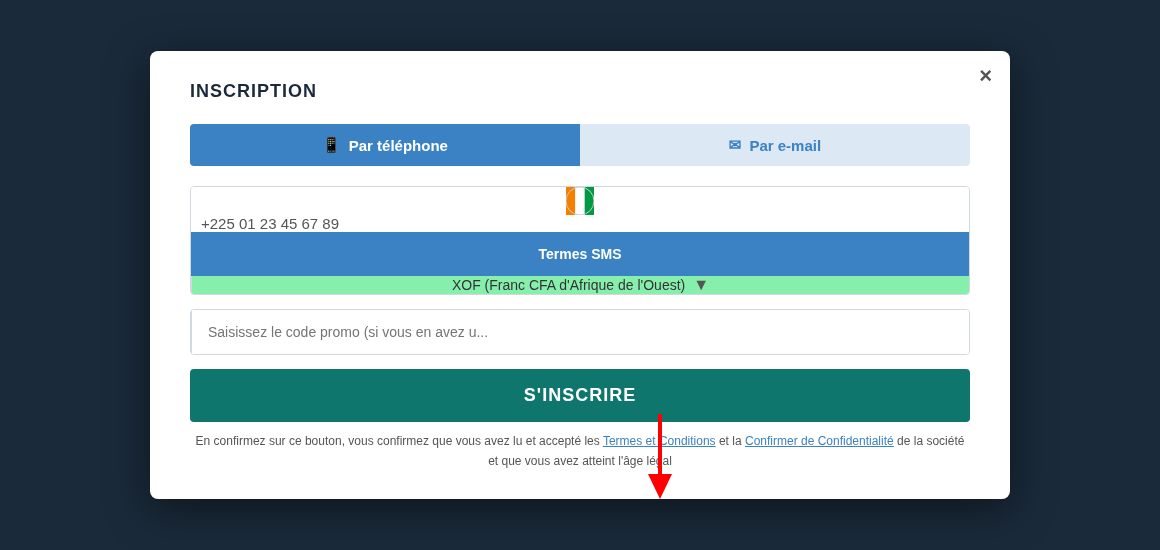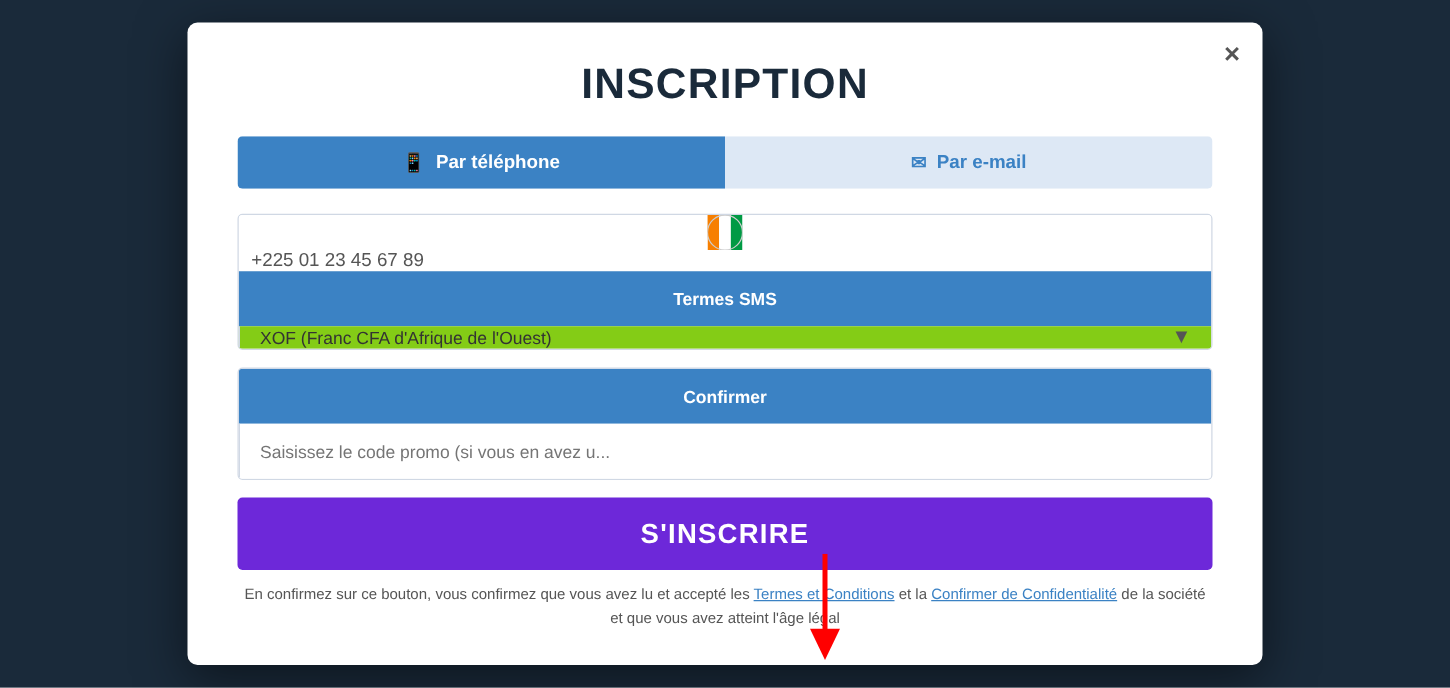--- a/index.html
+++ b/index.html
@@ -52,22 +52,21 @@
       font-size: 22px;
       color: #555;
       cursor: pointer;
       background: none;
       border: none;
       font-weight: bold;
       line-height: 1;
     }
 
     .modal-title {
-      text-align: center;
-      font-size: 34px;
+      font-size: 18px;
       font-weight: 700;
       color: #1a2a3a;
       letter-spacing: 1px;
       margin-bottom: 22px;
     }
 
     
     .tabs {
       display: flex;
       margin-bottom: 20px;
@@ -138,24 +137,24 @@
     }
 
     .currency-select {
       flex: 1;
       border: none;
       border-left: 1.5px solid #d0d8e4;
       outline: none;
       font-size: 14px;
       color: #333;
       padding: 0 16px;
-      background: #84cc16;
-      display: flex;
-      align-items: center;
-      justify-content: space-between;
+      background: #86efac;
+      display: flex;
+      align-items: center;
+      justify-content: center;
       cursor: pointer;
     }
 
     .confirmation-input {
       flex: 1;
       border: none;
       outline: none;
       font-size: 15px;
       color: #aaa;
       padding: 14px 16px;
@@ -167,25 +166,25 @@
       border-left: 1.5px solid #d0d8e4;
       outline: none;
       font-size: 14px;
       color: #aaa;
       padding: 14px 16px;
     }
 
     
     .btn-register {
       width: 100%;
-      background-color: #6d28d9;
+      background-color: #0f766e;
       color: white;
       border: none;
       padding: 16px;
-      font-size: 22px;
+      font-size: 18px;
       font-weight: 700;
       letter-spacing: 1px;
       cursor: pointer;
       border-radius: 4px;
       margin-bottom: 10px;
     }
 
     
     .legal-text {
       text-align: center;
@@ -266,21 +265,20 @@
       </div>
       <input class="phone-input" type="text" value="+225 01 23 45 67 89" style="color: rgb(85, 85, 85); font-size: 15px;">
       <button class="btn-blue">Termes SMS</button>
       <div class="currency-select">
         <span style="font-size:14px;color:#333;">XOF (Franc CFA d'Afrique de l'Ouest)</span>
         <span class="chevron">▼</span>
       </div>
     </div>
 
     <div class="form-row">
-      <button class="btn-blue">Confirmer</button>
       <input class="promo-input" type="text" placeholder="Saisissez le code promo (si vous en avez u..." style="">
     </div>
 
     <div style="position:relative;">
       <button class="btn-register">S'INSCRIRE</button>
       
       
       <div style="position:absolute;right:280px;top:45px;pointer-events:none;">
         <svg width="60" height="90" viewBox="0 0 60 90">
 

